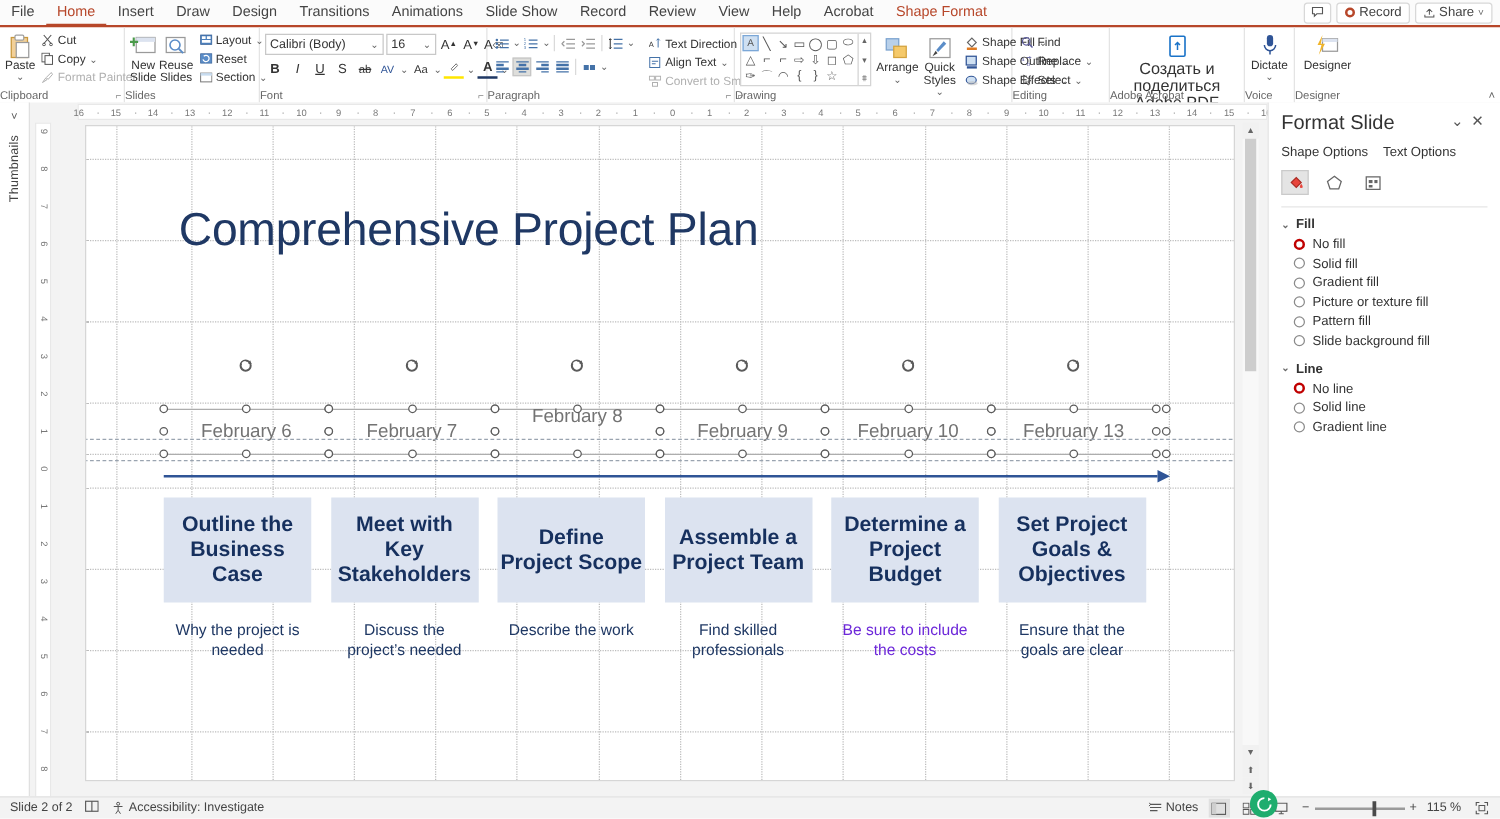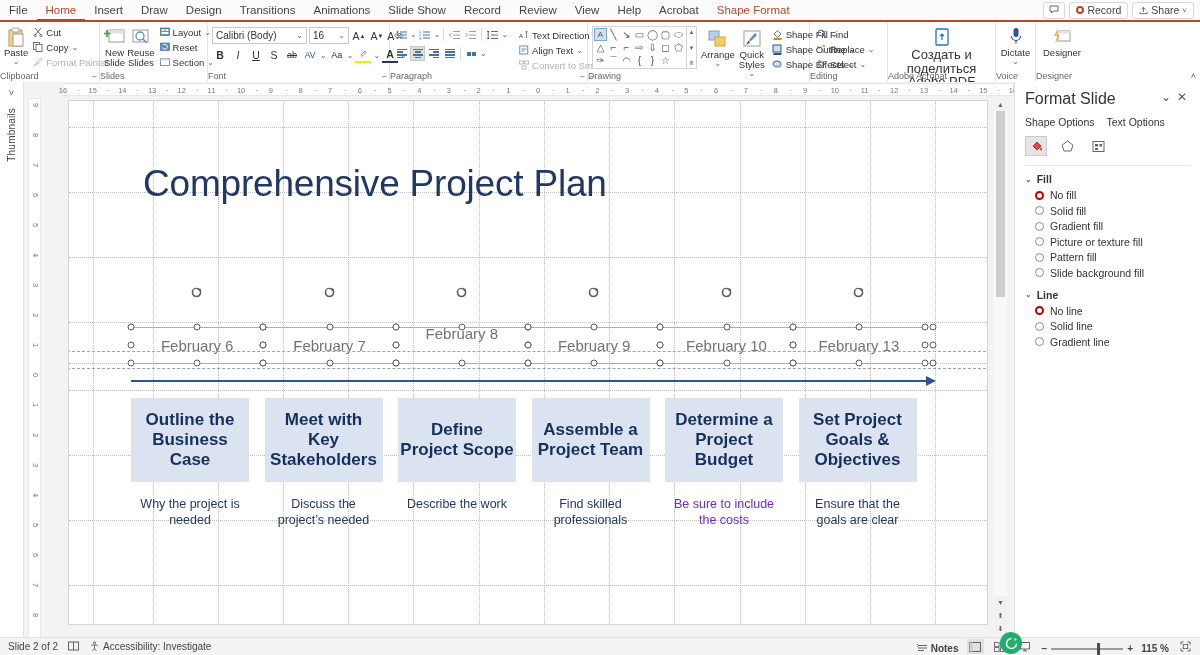--- a/index.html
+++ b/index.html
@@ -192,21 +192,21 @@
   .radio { width: 9px; height: 9px; border-radius: 50%; border: 1px solid #8a8a8a; background: #fff; flex: none; }
   .radio.on { border: 2px solid #c00000; }
 
   
   .status {
     position: absolute; left: 0; bottom: 0; width: 1200px; height: 18px;
     background: #f3f3f3; border-top: 1px solid #e2e2e2;
     display: flex; align-items: center; font-size: 10px; color: #444;
   }
   .status .left { display: flex; align-items: center; gap: 10px; padding-left: 8px; }
-  .status .right { display: flex; align-items: flex-end; gap: 8px; margin-left: auto; padding-right: 6px; font-weight: bold; }
+  .status .right { display: flex; align-items: center; gap: 8px; margin-left: auto; padding-right: 6px; }
   .vbtn { width: 17px; height: 15px; display: flex; align-items: center; justify-content: center; font-size: 10px; color: #555; }
   .vbtn.sel { background: #e0e0e0; }
   .zslider { display: flex; align-items: center; gap: 4px; }
   .ztrack { width: 72px; height: 2px; background: #9a9a9a; position: relative; }
   .zthumb { position: absolute; left: 46px; top: -5px; width: 3px; height: 12px; background: #4a4a4a; }
   .rec-float { position: absolute; left: 1000px; bottom: 1px; width: 22px; height: 22px;
                border-radius: 50%; background: #1fad6e; display: flex; align-items: center;
                justify-content: center; color: #fff; font-size: 13px; }
 </style>
 </head>

